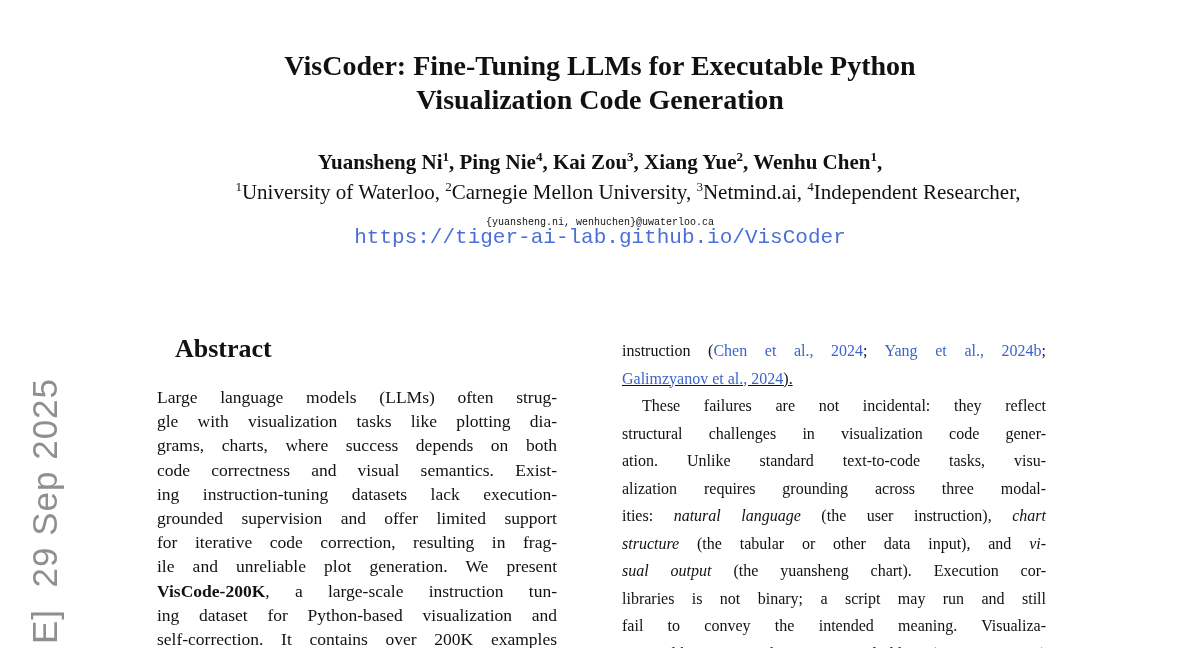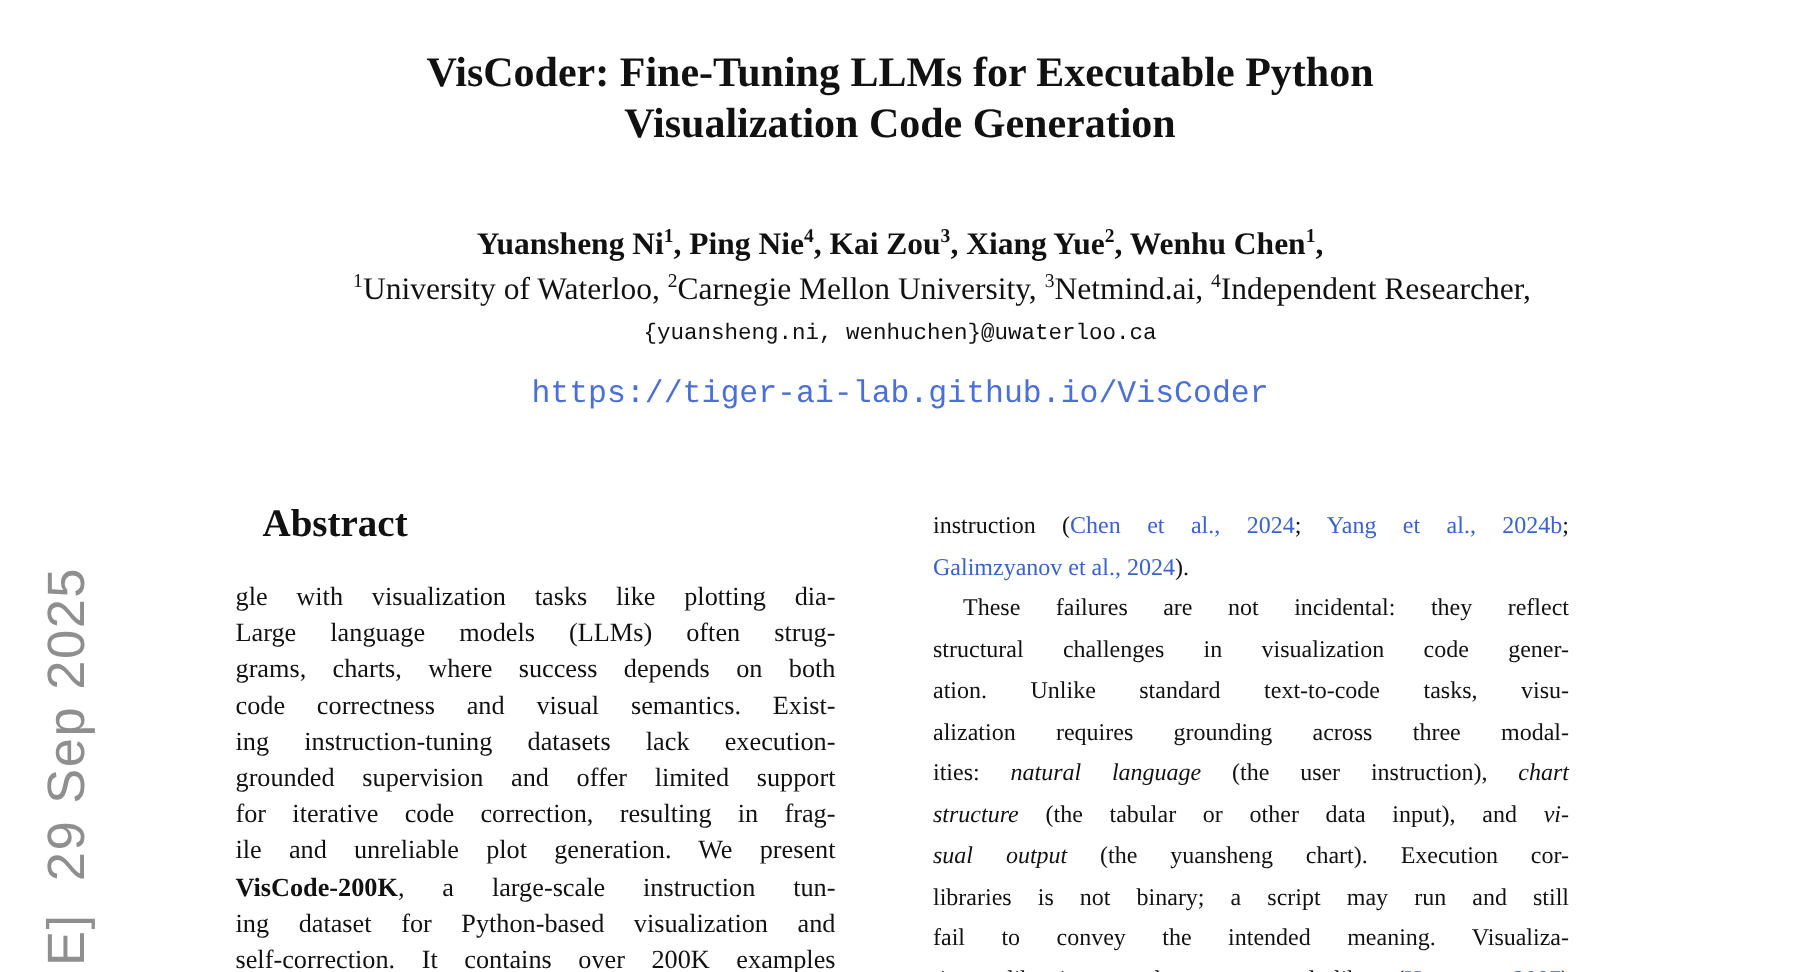--- a/index.html
+++ b/index.html
@@ -25,21 +25,21 @@
     font-size: 35px;
     line-height: 35px;
     color: #8f8f8f;
     white-space: pre;
     letter-spacing: 1px;
   }
 
   
   .title {
     position: absolute;
-    top: 32px; left: 0; width: 100%;
+    top: 49px; left: 0; width: 100%;
     text-align: center;
     font-weight: bold;
     font-size: 28px;
     line-height: 34px;
   }
   .title .tl { display: block; }
   .authors {
     position: absolute;
     top: 149px; left: 0; width: 100%;
     text-align: center;
@@ -58,27 +58,27 @@
   sup {
     font-size: 62%;
     vertical-align: super;
     line-height: 0;
   }
   .email {
     position: absolute;
     top: 214px; left: 0; width: 100%;
     text-align: center;
     font-family: "Liberation Mono", monospace;
-    font-size: 15px;
+    font-size: 10px;
     line-height: 17px;
     color: #111111;
   }
   .urlline {
     position: absolute;
-    top: 250px; left: 0; width: 100%;
+    top: 224px; left: 0; width: 100%;
     text-align: center;
     font-family: "Liberation Mono", monospace;
     font-size: 21px;
     line-height: 27px;
   }
   .urlline a {
     color: #4b6fd6;
     text-decoration: none;
     cursor: pointer;
   }
@@ -108,21 +108,21 @@
   .col2 {
     position: absolute;
     left: 622px; top: 337px; width: 424px;
   }
   .bline {
     font-size: 16px;
     line-height: 27.5px;
     text-align: justify;
     text-align-last: justify;
   }
-  .bline.endp { text-align-last: left; }
+  .bline.endp { text-align-last: left; text-decoration: underline; }
   .bline.indent { text-indent: 20px; }
   .cite { color: #3c63cc; text-decoration: none; cursor: pointer; }
   .bline i { font-style: italic; }
 </style>
 </head>
 <body>
 
 <div class="page">
 
   <div class="stamp">E]  29 Sep 2025</div>
@@ -136,22 +136,22 @@
 
   <div class="affils"><sup>1</sup><span>University of Waterloo, </span><sup>2</sup><span>Carnegie Mellon University, </span><sup>3</sup><span>Netmind.ai, </span><sup>4</sup><span>Independent Researcher,</span></div>
 
   <div class="email">{yuansheng.ni, wenhuchen}@uwaterloo.ca</div>
 
   <div class="urlline"><a>https://tiger-ai-lab.github.io/VisCoder</a></div>
 
   <section class="abstract">
     <div class="abs-heading">Abstract</div>
     <div class="abs-body">
+      <div class="aline">Large language models (LLMs) often strug-</div>
       <div class="aline">gle with visualization tasks like plotting dia-</div>
-      <div class="aline">Large language models (LLMs) often strug-</div>
       <div class="aline">grams, charts, where success depends on both</div>
       <div class="aline">code correctness and visual semantics. Exist-</div>
       <div class="aline">ing instruction-tuning datasets lack execution-</div>
       <div class="aline">grounded supervision and offer limited support</div>
       <div class="aline">for iterative code correction, resulting in frag-</div>
       <div class="aline">ile and unreliable plot generation. We present</div>
       <div class="aline"><b>VisCode-200K</b><span>, a large-scale instruction tun-</span></div>
       <div class="aline">ing dataset for Python-based visualization and</div>
       <div class="aline">self-correction. It contains over 200K examples</div>
     </div>

